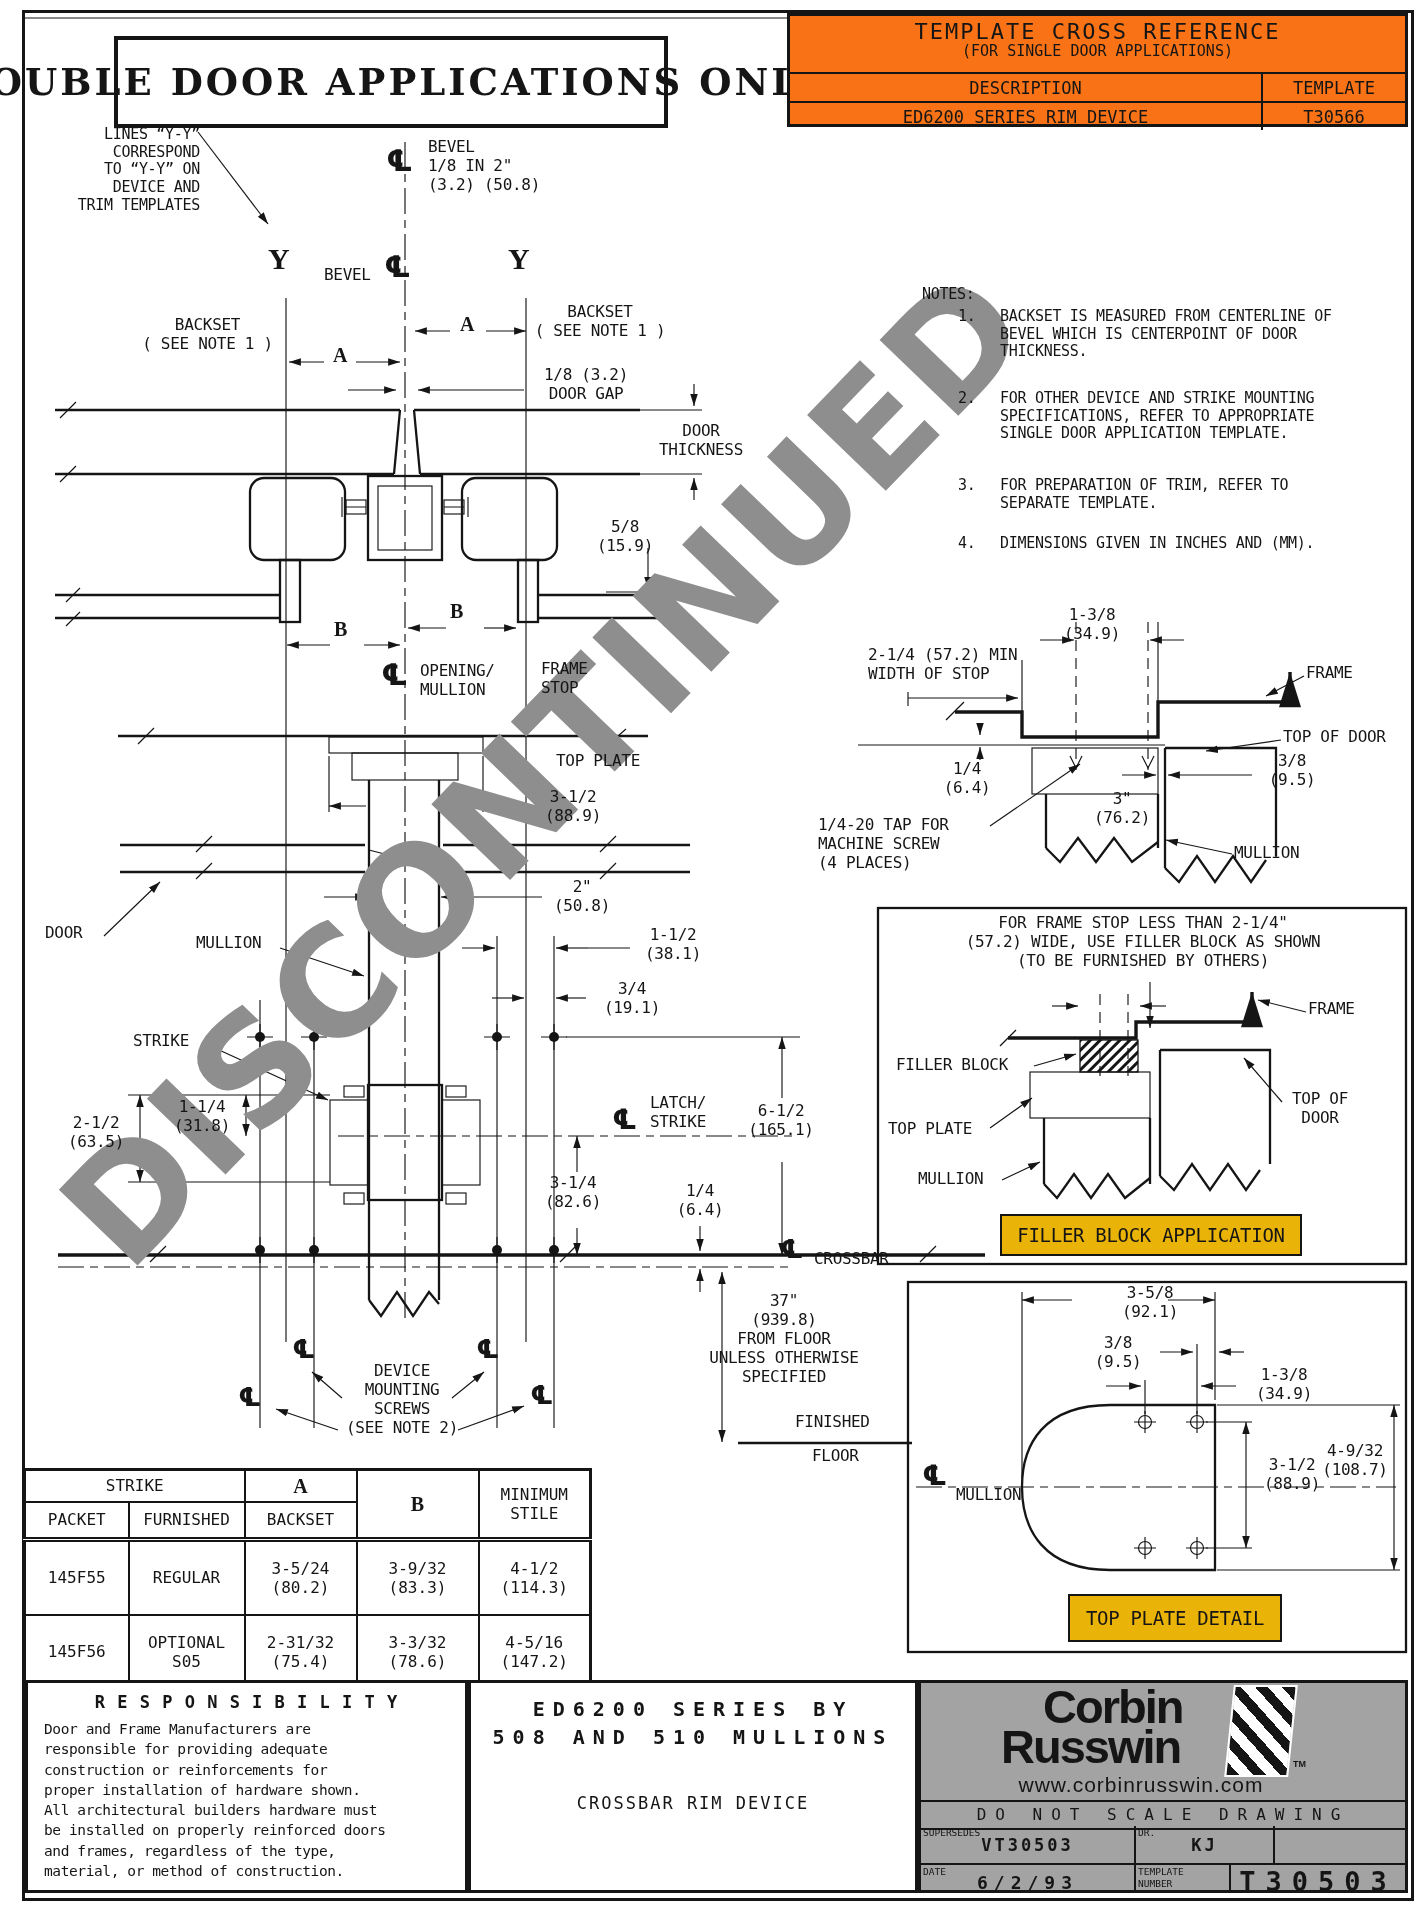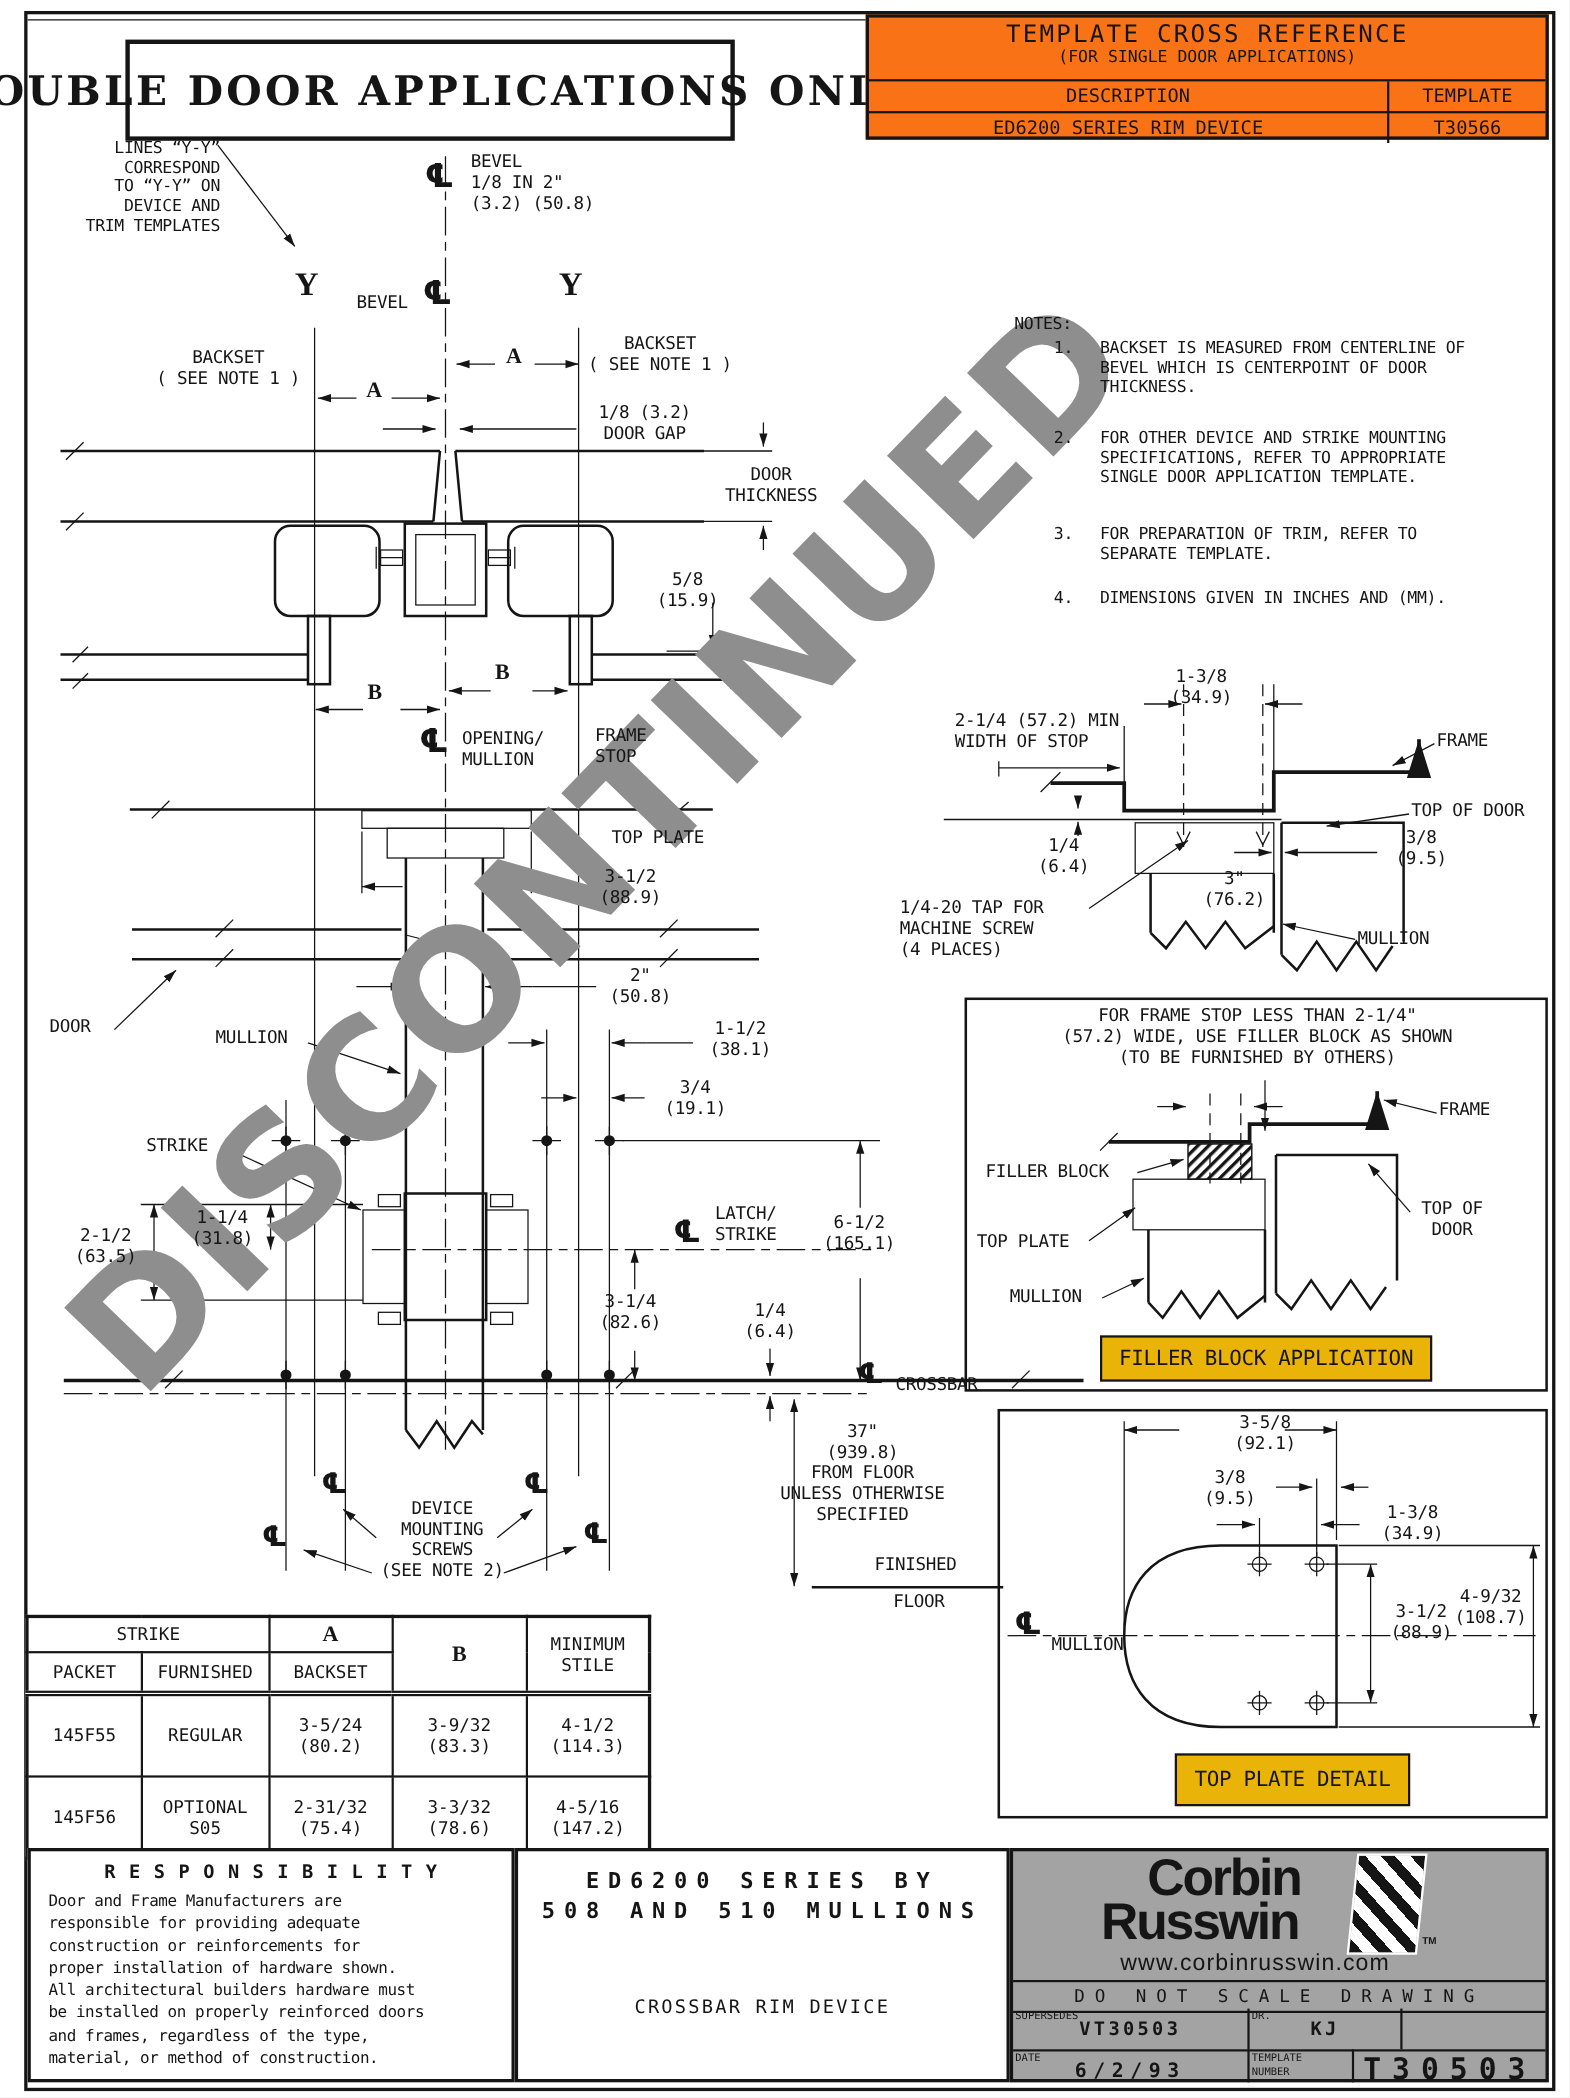--- a/index.html
+++ b/index.html
@@ -44,21 +44,21 @@
   #strike-tbl .h1 th{height:30px}
   #strike-tbl .h2 th{height:34px}
   #strike-tbl .h2 th,#strike-tbl th.rs{border-bottom:5px double #151515}
   #strike-tbl .ab{font-family:"Liberation Serif",serif;font-weight:bold;font-size:20px}
   #strike-tbl .dr td{height:72px}
   .bbox{position:absolute;border:3px solid #151515;background:#fff;z-index:4;box-sizing:border-box}
   .rtitle{margin-top:9px;text-align:center;font-size:17px;font-weight:bold;letter-spacing:1px}
   .rbody{margin:7px 0 0 16px;font-size:14.5px;line-height:20.3px;white-space:pre-line;letter-spacing:-0.4px}
   .ct1{margin-top:14px;text-align:center;font-size:20px;font-weight:bold;letter-spacing:8px;white-space:nowrap}
   .ct2{margin-top:4px;text-align:center;font-size:20px;font-weight:bold;letter-spacing:8px;white-space:nowrap}
-  .ct3{margin-top:66px;text-align:center;font-size:17px;letter-spacing:2px}
+  .ct3{margin-top:44px;text-align:center;font-size:17px;letter-spacing:2px}
   #tblock{position:absolute;left:918px;top:1680px;width:490px;height:213px;border:3px solid #151515;
       background:#a3a3a3;z-index:4;box-sizing:border-box}
   #tblock .abs{position:absolute}
   .brand{font-family:"Liberation Sans",sans-serif;font-weight:bold;letter-spacing:-2px;font-size:47px;line-height:1}
   .mark{position:absolute;left:308px;top:2px;width:60px;height:88px;
       background:repeating-linear-gradient(45deg,#151515 0 9px,#fff 9px 19px);
       border:2px solid #fff;transform:skewX(-6deg)}
   .tm{position:absolute;left:372px;top:76px;font-size:9px;font-family:"Liberation Sans",sans-serif;font-weight:bold}
   .site{position:absolute;left:60px;top:90px;width:320px;text-align:center;
       font-family:Liberation Sans, sans-serif;font-size:21px;letter-spacing:1px}

